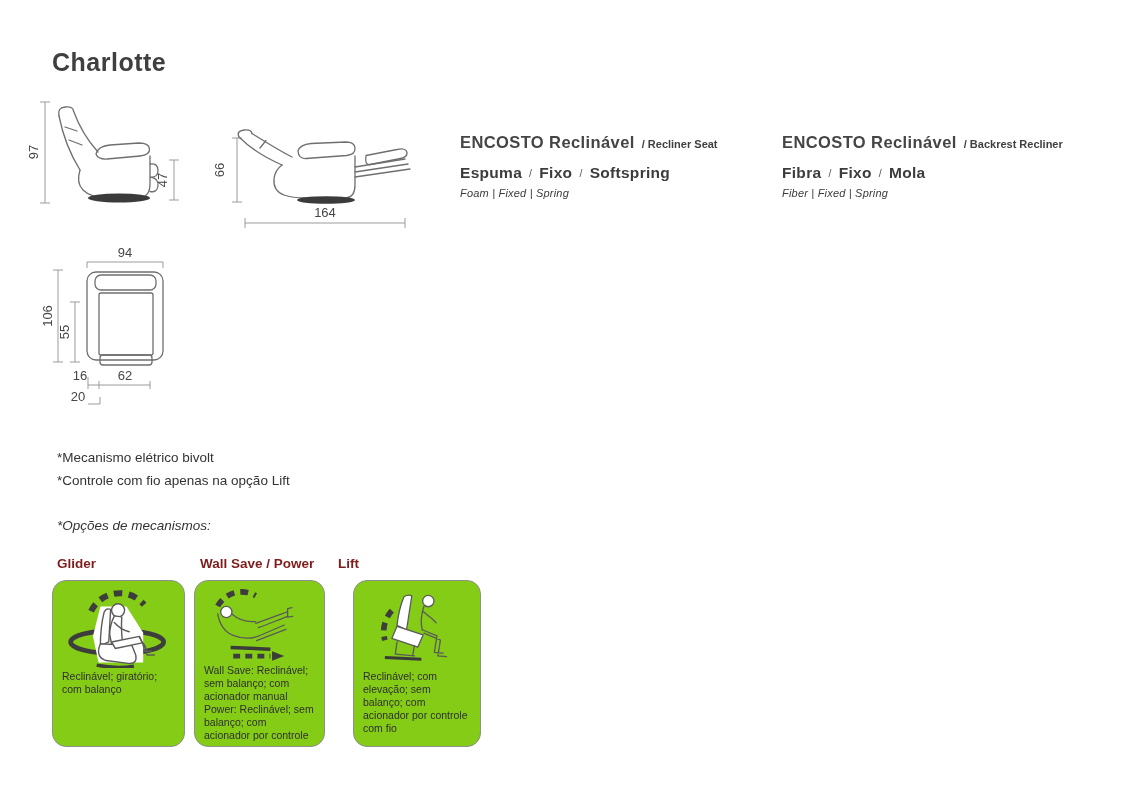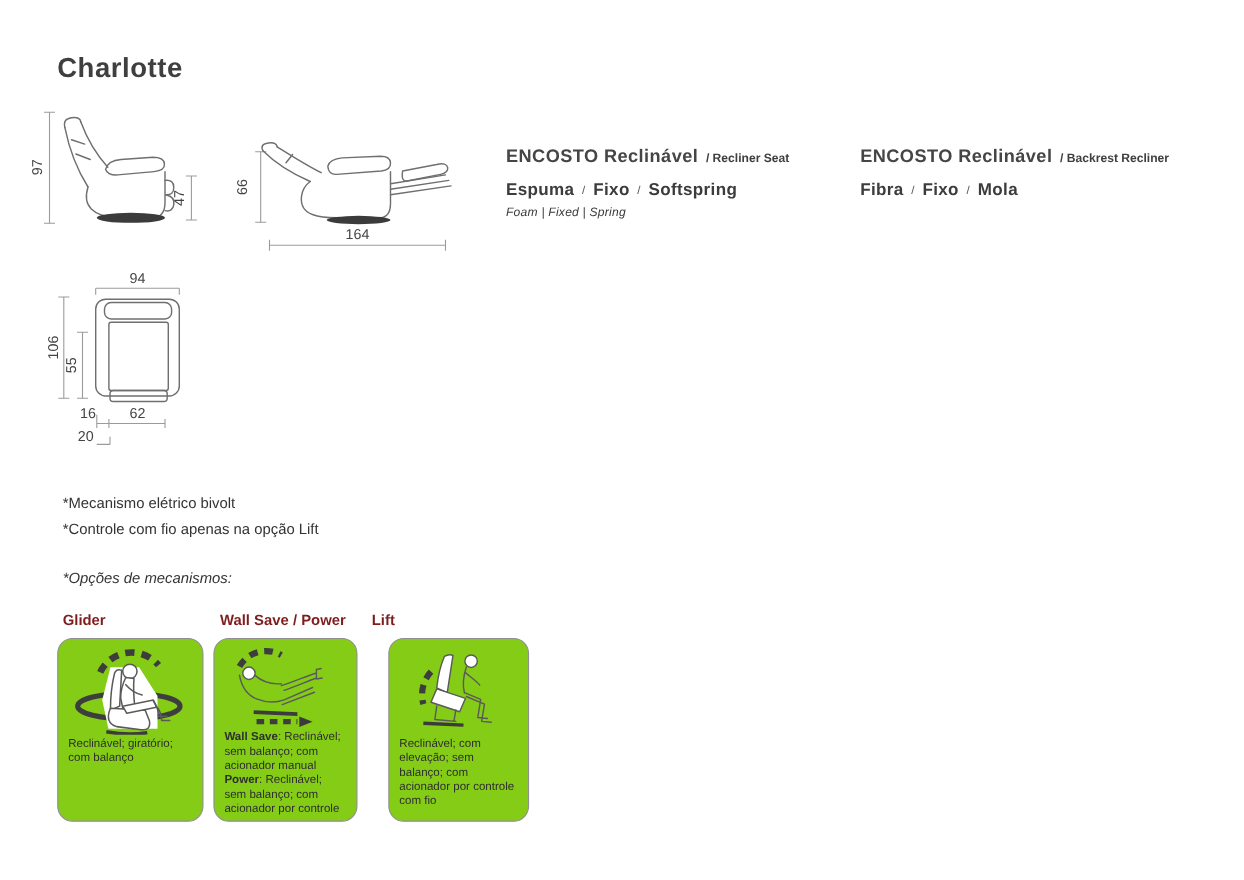--- a/index.html
+++ b/index.html
@@ -18,21 +18,21 @@
   .spec-title-row .e{font-size:11px;font-weight:600;color:#3f3f3f;}
   .materials{margin-top:12px;font-size:15.5px;font-weight:700;letter-spacing:.3px;color:#3c3c3c;}
   .materials .sep{font-size:10.5px;font-weight:400;color:#555;margin:0 7px;position:relative;top:-1.5px;}
   .materials-en{margin-top:5px;font-size:11px;font-style:italic;color:#3a3a3a;letter-spacing:.2px;}
   .notes{left:57px;top:446px;font-size:13.5px;line-height:23px;color:#333;}
   .options-heading{left:57px;top:518px;font-size:13.5px;font-style:italic;color:#333;}
   .mech-label{top:556px;font-size:13.5px;font-weight:700;color:#7f1d1d;}
   .mech-box{top:580px;height:167px;border:1.2px solid #8f8f8f;border-radius:14px;background:#84cc16;box-sizing:border-box;}
   .mech-icon{height:84px;display:flex;align-items:center;justify-content:center;padding-top:5px;}
   .mech-text{padding:0 9px;font-size:10.5px;line-height:13px;color:#2f2f2f;}
-  .mech-text b{font-weight:700;}
+  .mech-text b{font-weight:400;}
   .mech-text .line{display:block;}
   svg text{font-family:"Liberation Sans",sans-serif;font-size:13px;fill:#454545;}
   .dimline{stroke:#9b9b9b;stroke-width:1;}
   .art{stroke:#6f6f6f;stroke-width:1.3;fill:none;stroke-linecap:round;stroke-linejoin:round;}
   .ink{fill:#3b3b3b;}
   .icon-art{stroke:#5a5a5a;stroke-width:1.5;fill:none;stroke-linecap:round;stroke-linejoin:round;}
   .icon-fill{stroke:#5a5a5a;stroke-width:1.5;fill:#fff;stroke-linejoin:round;}
   .dash{stroke:#3d3d3d;stroke-width:6.5;fill:none;stroke-dasharray:9 7;}
 </style>
 </head>
@@ -135,20 +135,21 @@
   </div>
 
   <div class="abs spec-col back">
     <div class="spec-title-row">
       <span class="t">ENCOSTO Reclinável</span>
       <span class="e">/ Backrest Recliner</span>
     </div>
     <div class="materials">
       <span>Fibra</span><span class="sep">/</span><span>Fixo</span><span class="sep">/</span><span>Mola</span>
     </div>
+    <div class="materials-en">Fiber | Fixed | Spring</div>
   </div>
 
   <div class="abs notes">
     <div>*Mecanismo elétrico bivolt</div>
     <div>*Controle com fio apenas na opção Lift</div>
   </div>
 
   <div class="abs options-heading">*Opções de mecanismos:</div>
 
   <div class="abs mech-label" style="left:57px;">Glider</div>

